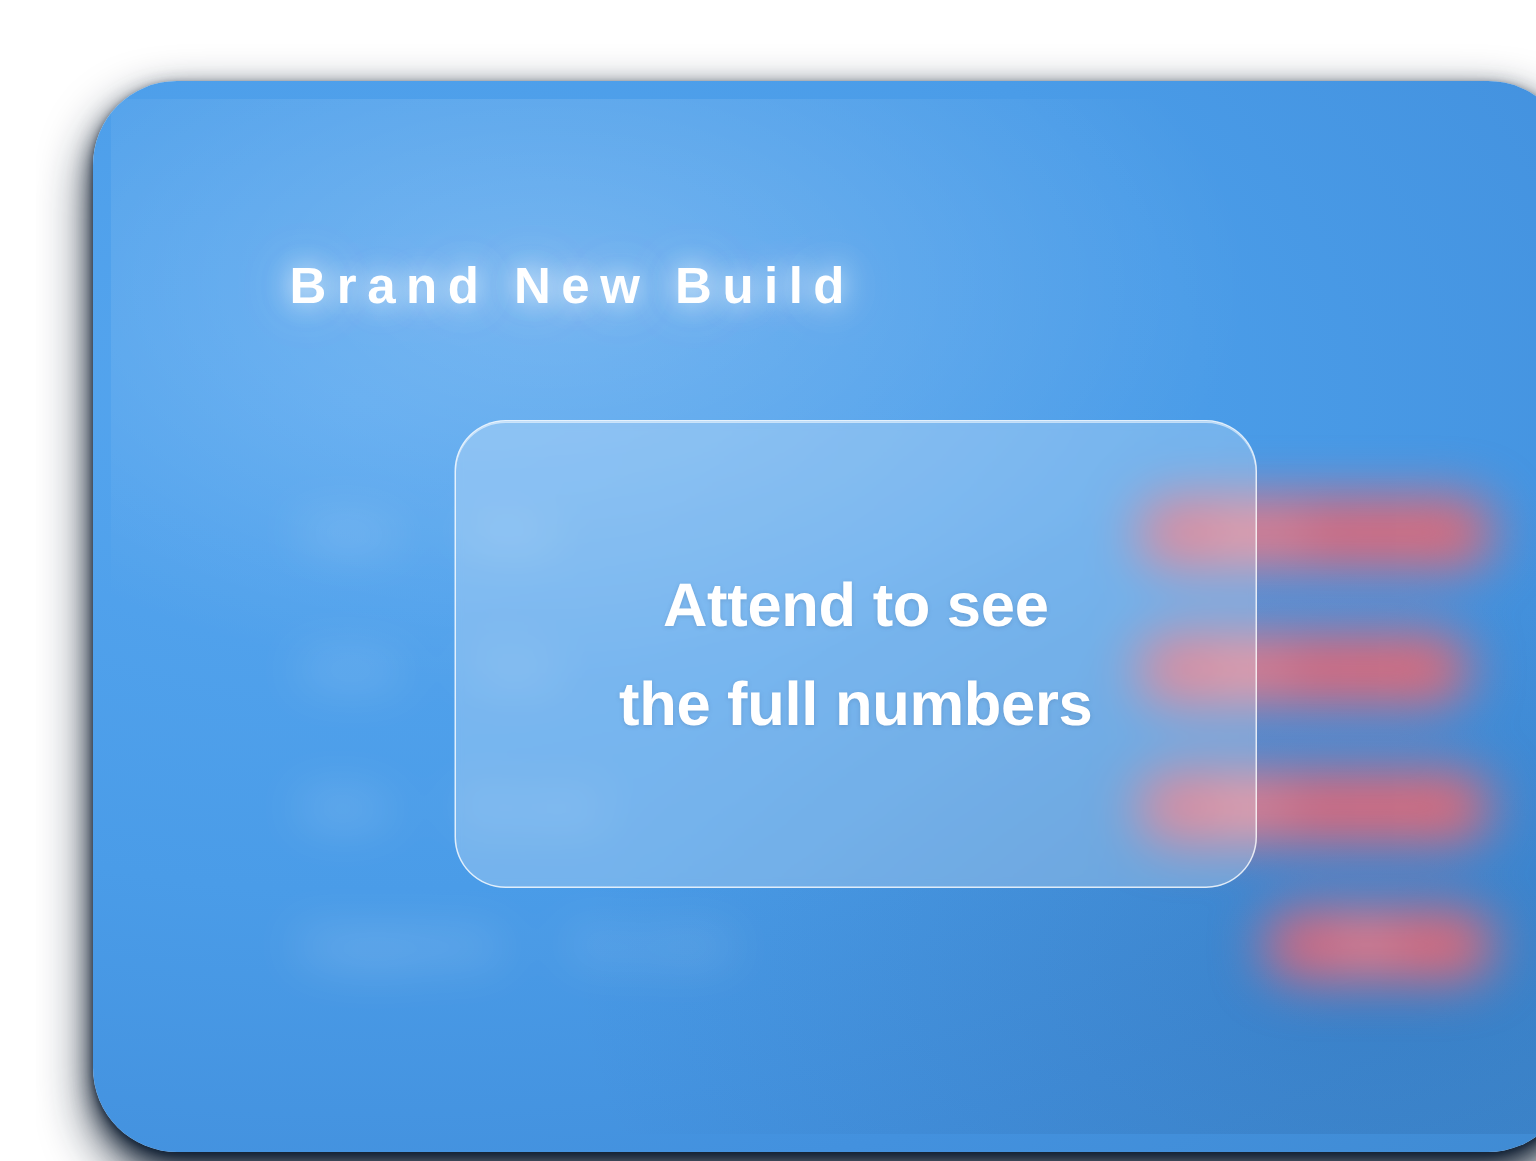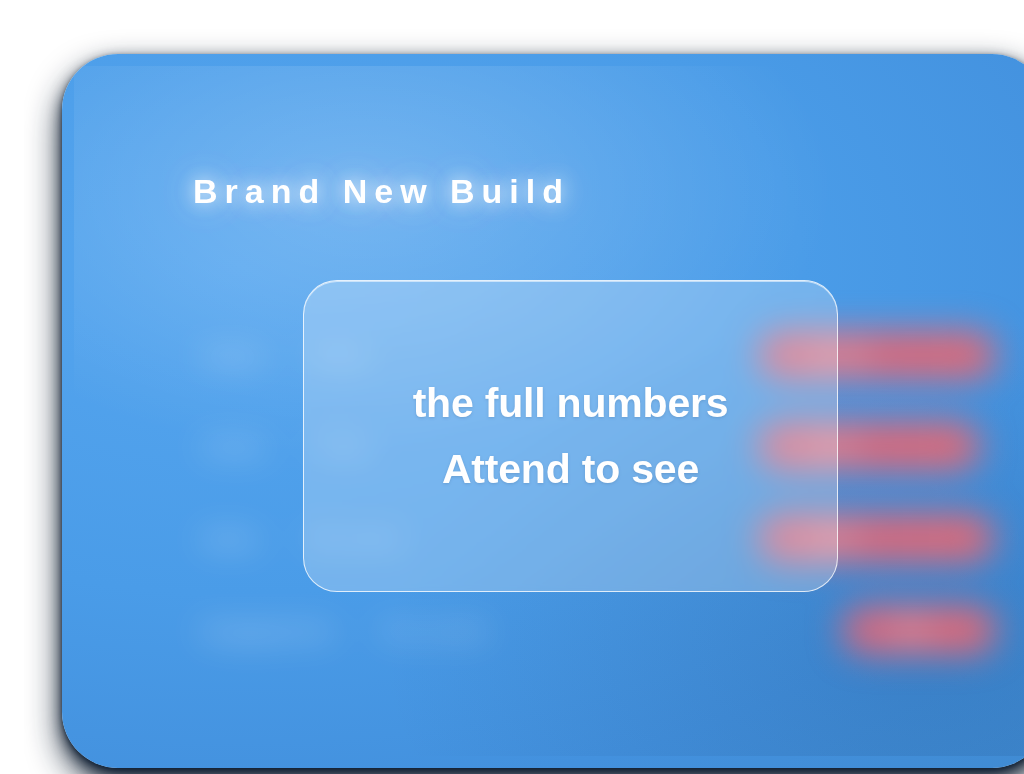--- a/index.html
+++ b/index.html
@@ -187,19 +187,19 @@
       <div class="row-bar" style="top:528px; left:756px; width:154px;">
         <span class="row-bar-value">74%</span>
       </div>
 
     </div>
 
     <div class="title">Brand New Build</div>
 
     <div class="glass-card">
       <div class="glass-text">
+        <span class="line">Attend to see</span>
         <span class="line">the full numbers</span>
-        <span class="line">Attend to see</span>
       </div>
     </div>
 
   </div>
 </div>
 
 </body></html>

